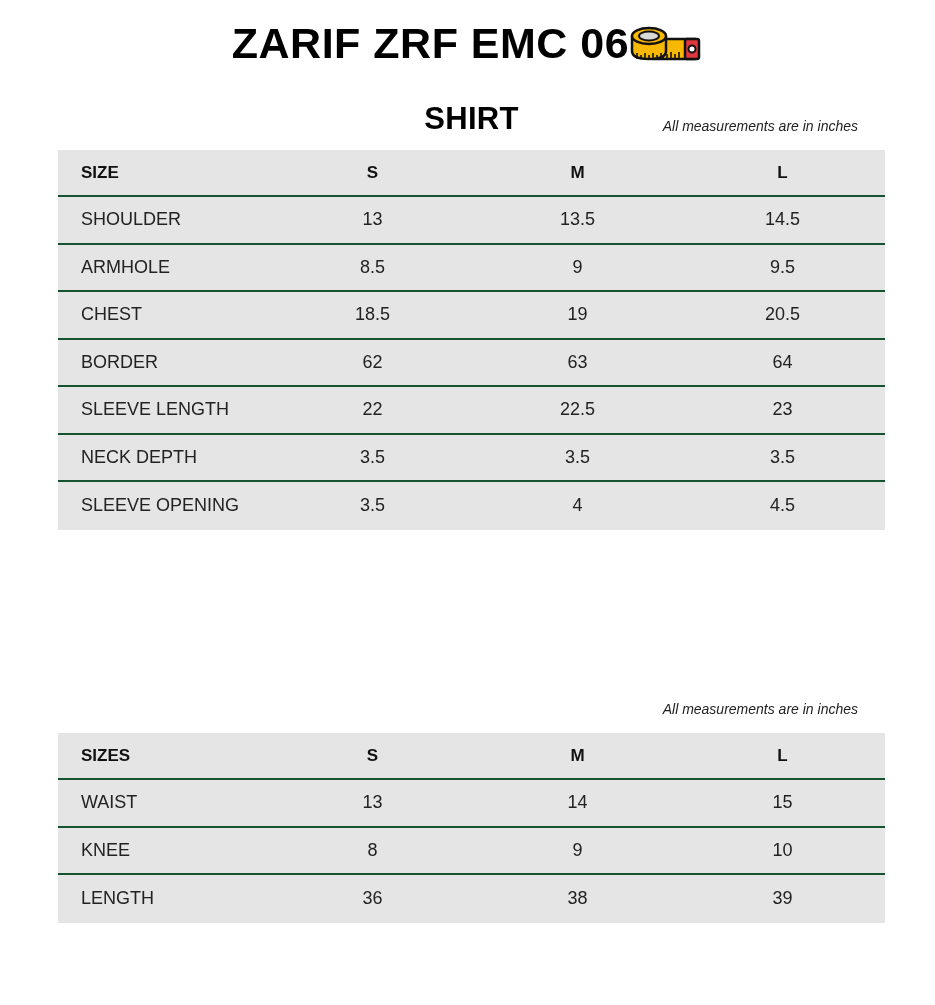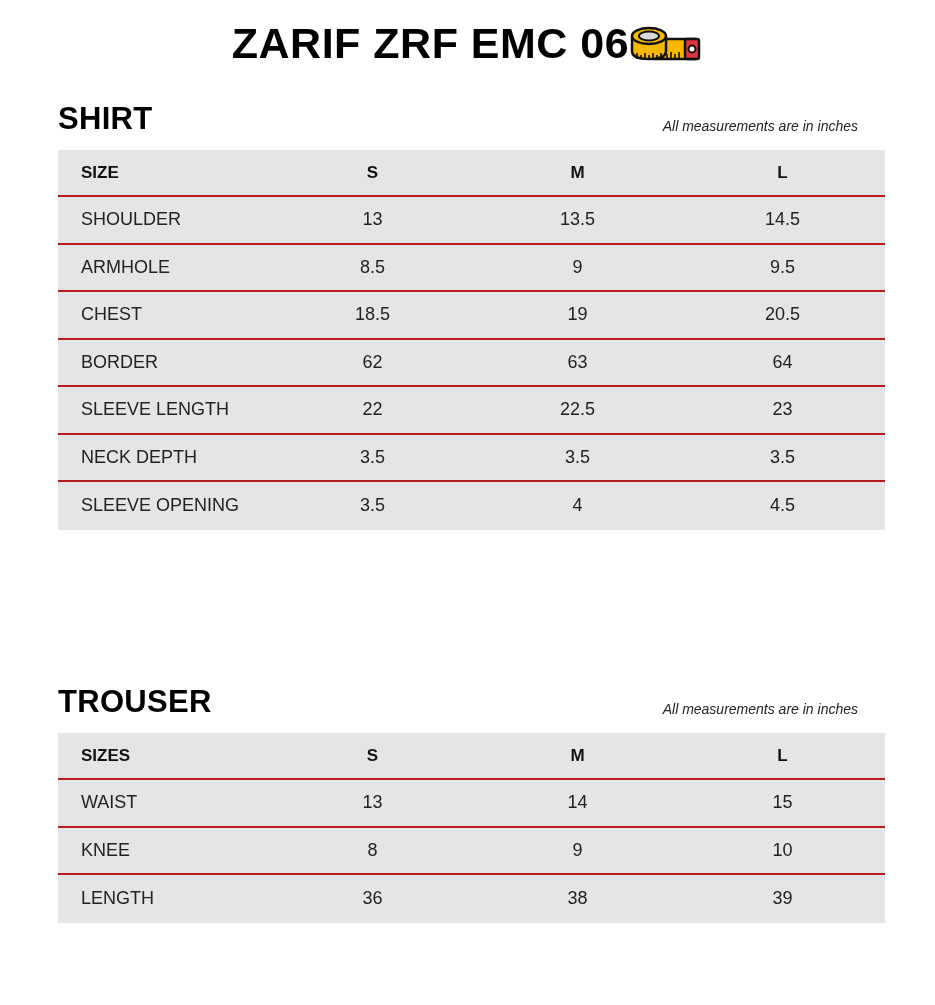--- a/index.html
+++ b/index.html
@@ -8,35 +8,35 @@
 
   .title {
     position: absolute; left: 0; top: 18px; width: 935px;
     text-align: center; font-size: 43px; font-weight: 700; letter-spacing: 0.5px; color: #000;
     display: flex; justify-content: center; align-items: center; gap: 0; height: 50px;
   }
   .tape-icon { width: 74px; height: 40px; display: inline-block; }
 
   .section-head { position: absolute; left: 58px; width: 827px; height: 40px; }
   .section-title {
-    position: absolute; left: 0; width: 827px; text-align: left;
+    position: absolute; left: 0; width: 827px; text-align: center;
     font-size: 31px; font-weight: 700; color: #000; top: 0; letter-spacing: 0.3px;
   }
   .section-note {
     position: absolute; right: 27px; top: 17px;
     font-size: 14px; font-style: italic; color: #222;
   }
 
   table.size-table {
     position: absolute; left: 58px; width: 827px;
     border-collapse: separate; border-spacing: 0 0;
   }
   table.size-table td, table.size-table th {
     background: #e5e5e5; height: 47.5px; font-size: 18px; font-weight: 400; color: #222;
-    border-bottom: 2px solid #b91c1c; vertical-align: middle;
+    border-bottom: 2px solid #14532d; vertical-align: middle;
   }
   table.size-table tr:last-child td { border-bottom: none; }
   table.size-table th { font-weight: 700; color: #111; font-size: 17px; height: 47px; }
   .c-label { width: 212px; text-align: left; padding-left: 23px; }
   .c-val { width: 205px; text-align: center; }
 </style>
 </head>
 <body>
 
 <div class="title">
@@ -127,21 +127,20 @@
       <tr>
         <td class="c-label">SLEEVE OPENING</td>
         <td class="c-val">3.5</td>
         <td class="c-val">4</td>
         <td class="c-val">4.5</td>
       </tr>
     </tbody>
 </table>
 
 <div class="section-head" style="top:684px;">
-  <div class="section-title">TROUSER</div>
   <div class="section-note">All measurements are in inches</div>
 </div>
 
 <table class="size-table" style="top:733px;">
   <thead>
     <tr>
       <th class="c-label">SIZES</th>
       <th class="c-val">S</th>
       <th class="c-val">M</th>
       <th class="c-val">L</th>

